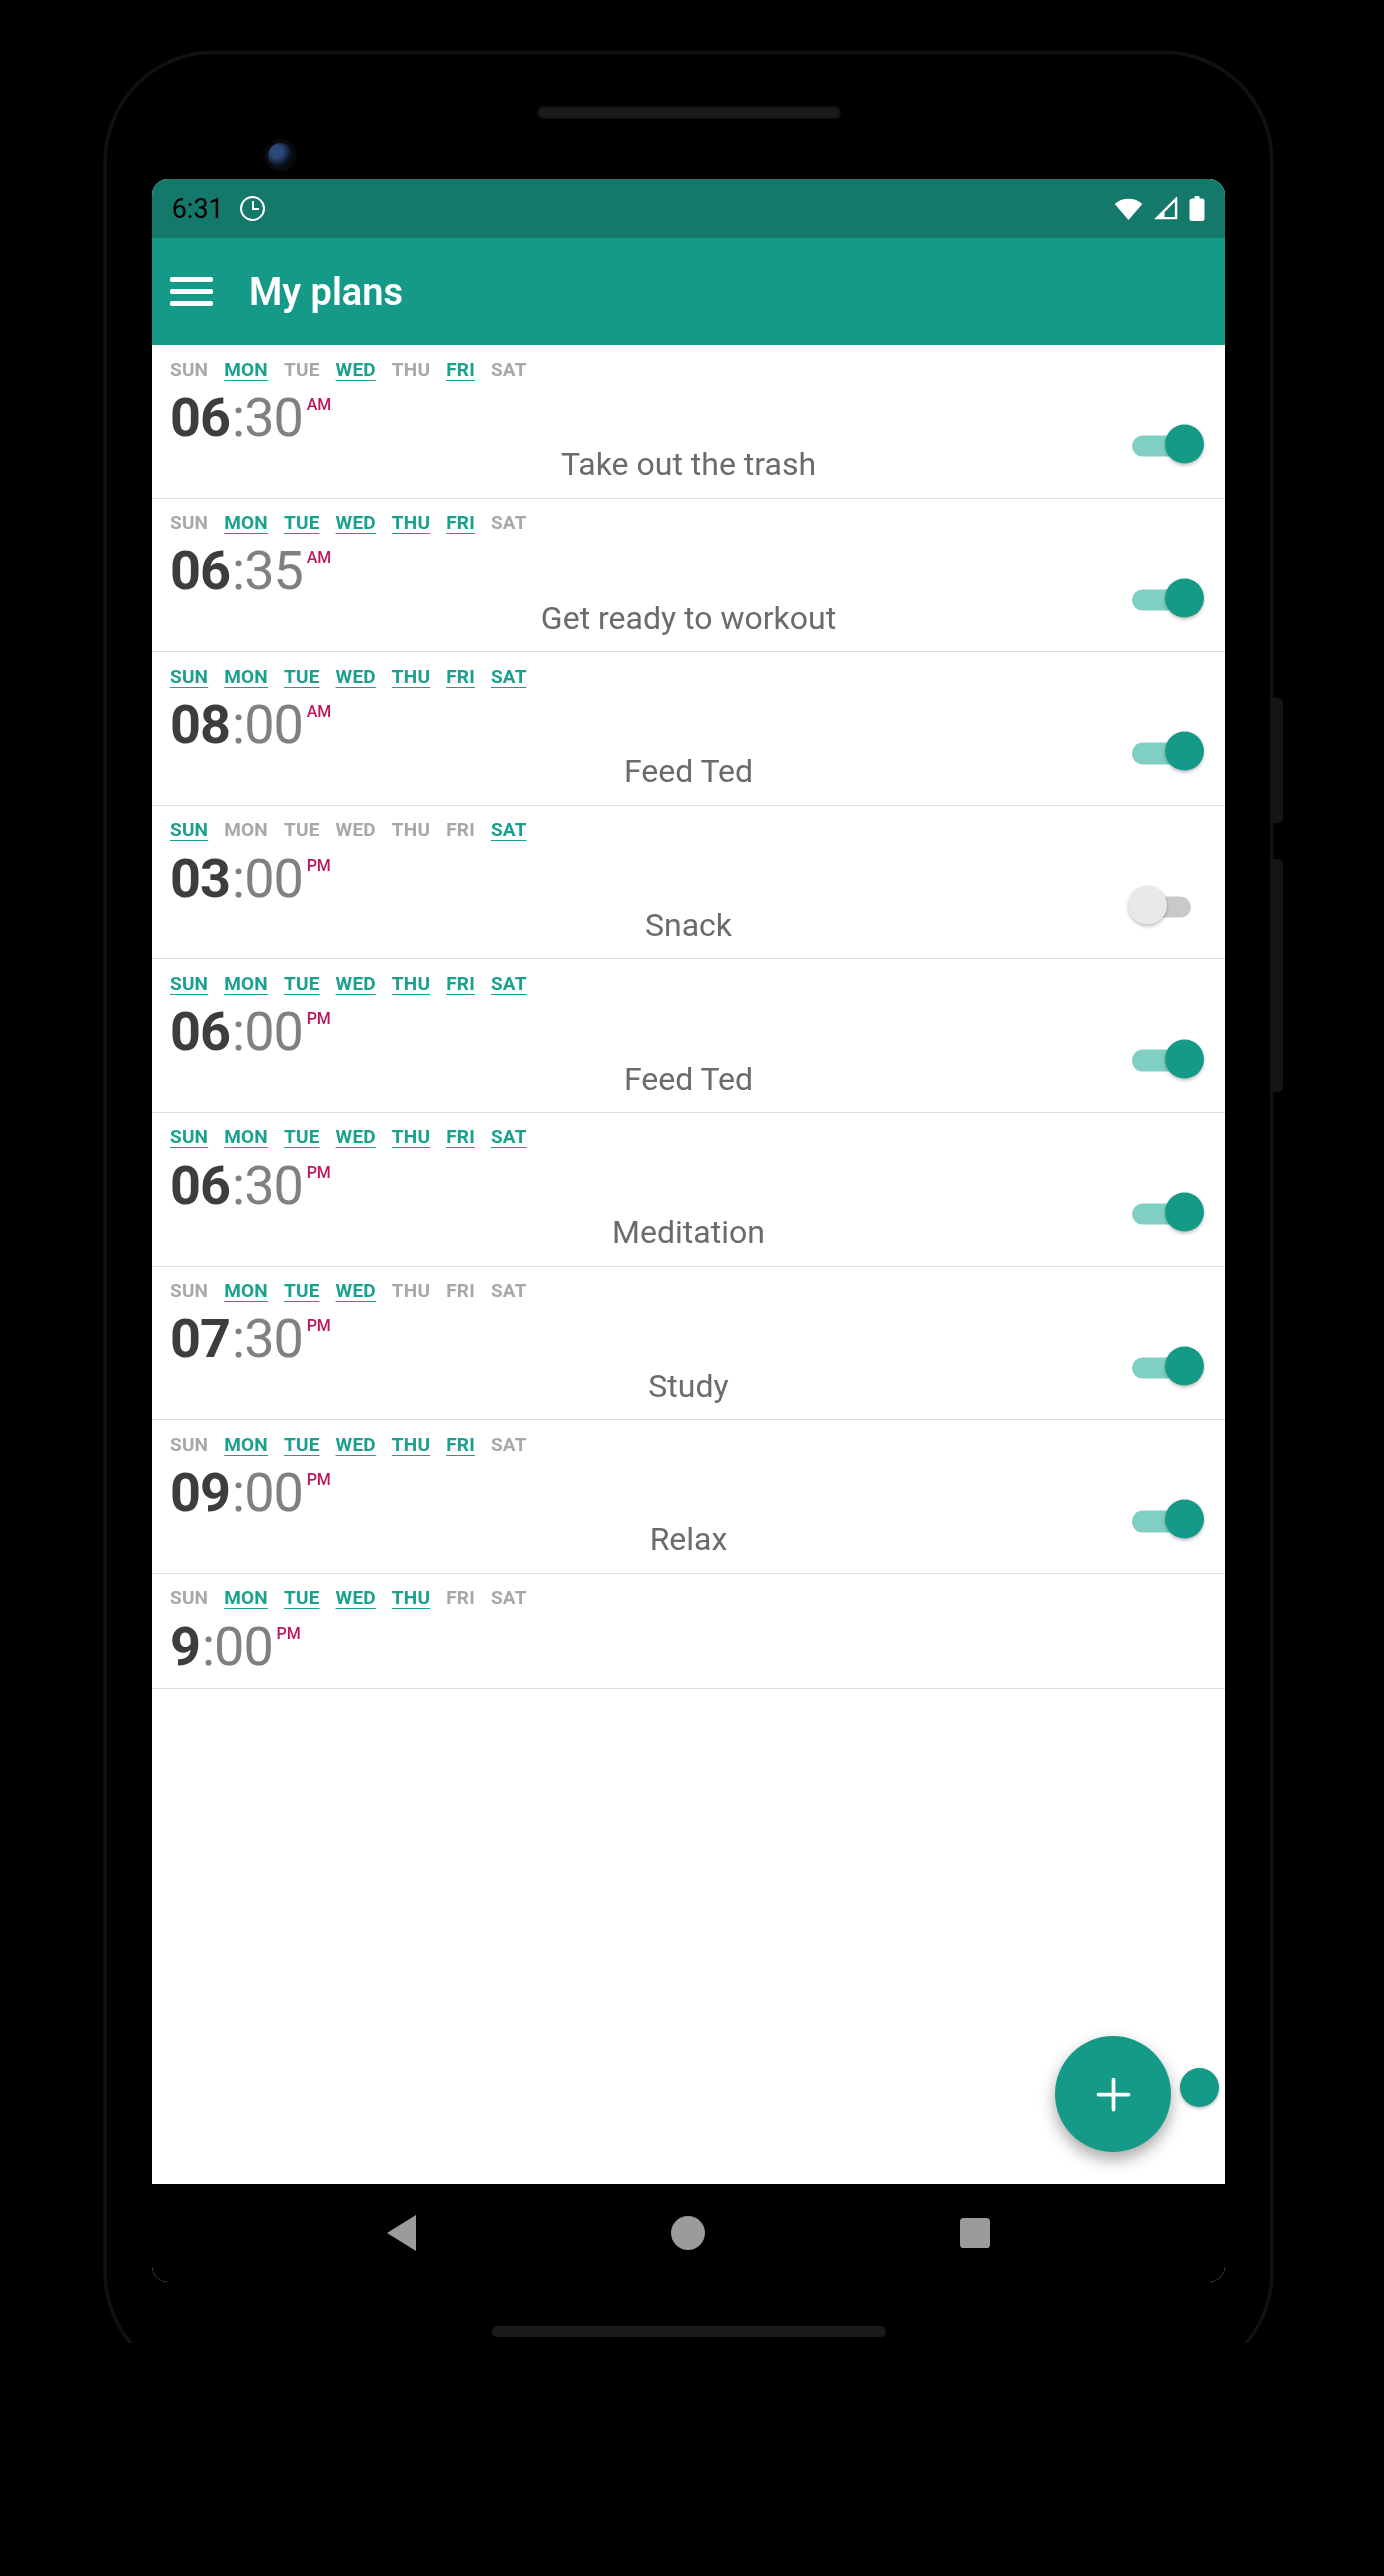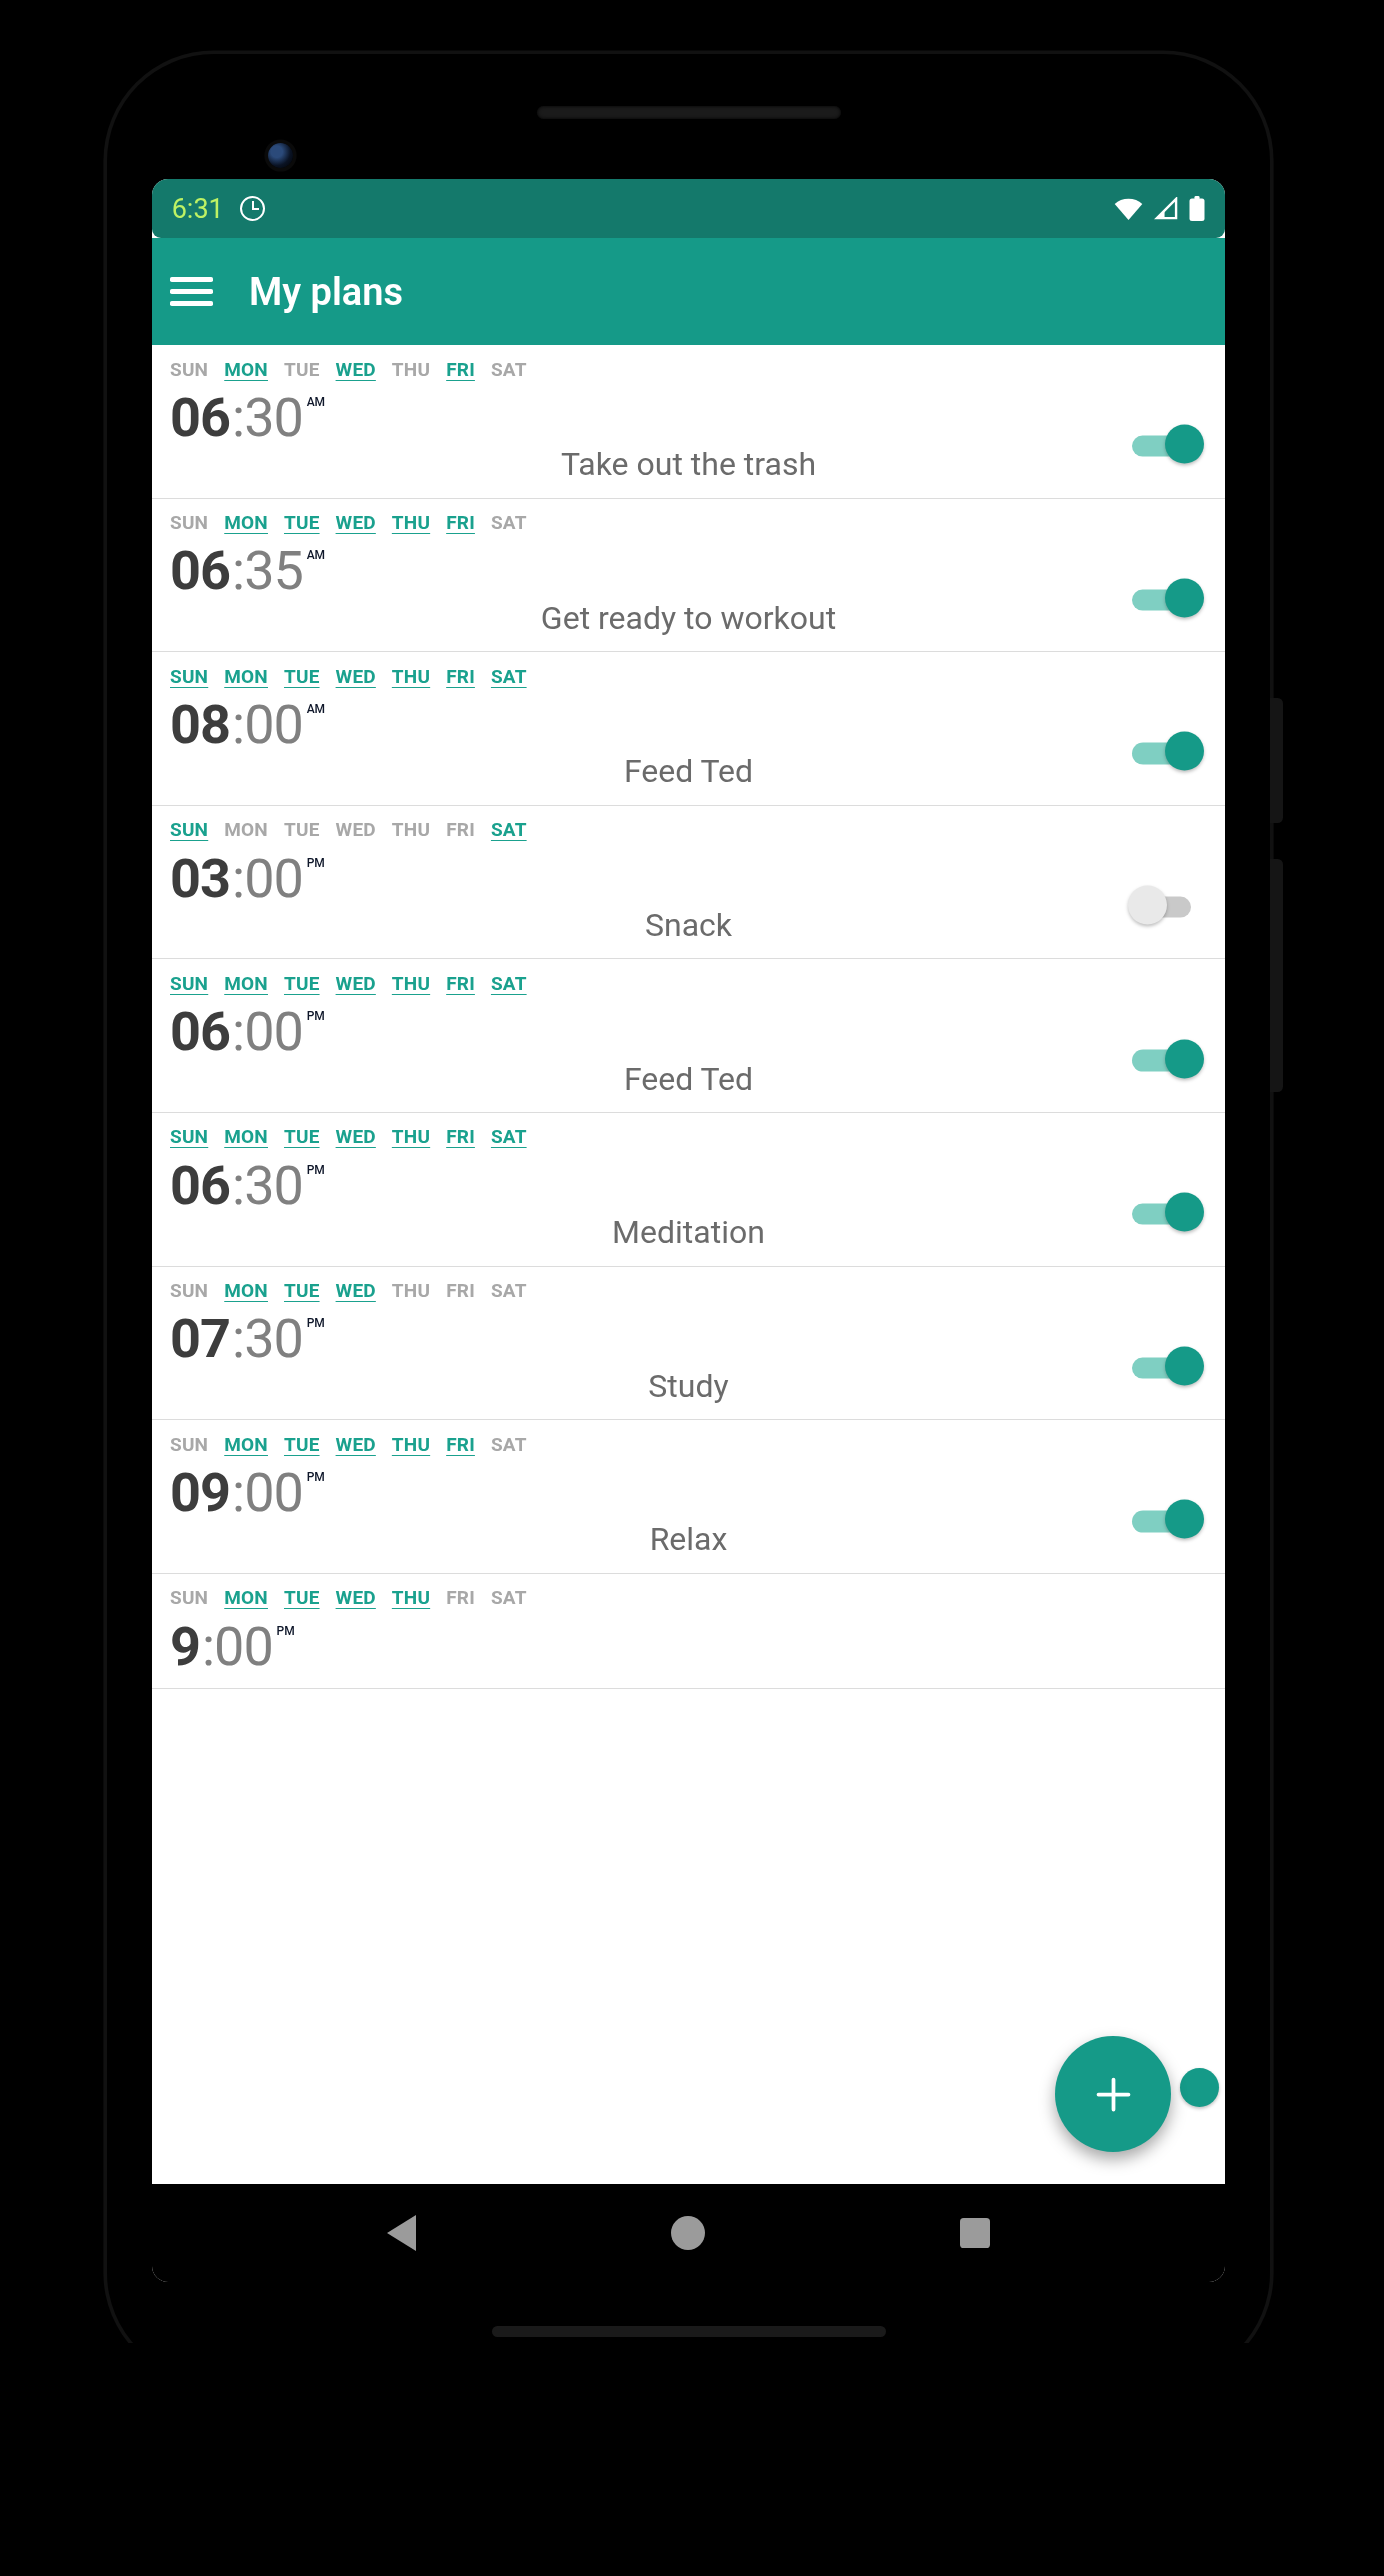--- a/index.html
+++ b/index.html
@@ -56,27 +56,26 @@
     border-radius:16px;
     overflow:hidden;
     display:flex;
     flex-direction:column;
   }
 
   
   .statusbar {
     height:59px;
     background:#14796b;
-    color:#bef264;
+    color:#000000;
     display:flex;
     align-items:center;
     padding:0 19.7px;
     font-size:27px;
     font-weight:400;
-    border-radius:9px;
   }
   .statusbar .time { margin-right:16px; }
   .statusbar .clockicon { width:25px; height:25px; border:2.7px solid #fff; border-radius:50%; position:relative; }
   .statusbar .clockicon::before { content:""; position:absolute; left:9.8px; top:2.7px; width:2.7px; height:9.8px; background:#fff; }
   .statusbar .clockicon::after { content:""; position:absolute; left:9.8px; top:9.8px; width:7.2px; height:2.7px; background:#fff; }
   .statusbar .spacer { flex:1; }
   .statusbar .icon { margin-left:10.7px; display:inline-flex; }
 
   
   .appbar {
@@ -98,21 +97,21 @@
     padding:12.5px 18px 14.3px 18px;
     border-bottom:0.9px solid #dcdcdc;
     position:relative;
   }
   .days { display:flex; gap:16px; font-size:19px; font-weight:700; letter-spacing:0.2px; margin-bottom:5.4px;text-align:center; }
   .day { color:#a8a8a8; }
   .day.on { color:#1aa18e; text-decoration:underline; text-underline-offset:3.6px; }
   .timewrap { display:flex; align-items:flex-start; gap:1.8px; }
   .hour { font-size:54px; font-weight:700; color:#3d3d3d; letter-spacing:-0.9px; }
   .minute { font-size:54px; font-weight:400; color:#808080; letter-spacing:-0.9px; }
-  .ampm { font-size:12px; font-weight:500; color:#0f172a; margin-top:9px; margin-left:1.8px; }
+  .ampm { font-size:16px; font-weight:500; color:#be185d; margin-top:9px; margin-left:1.8px; }
   .label { font-size:32px; color:#6b6b6b; font-weight:400; margin-top:-3.6px;text-align:center; }
 
   .toggle {
     position:absolute;
     right:21.5px;
     top:50%;
     transform:translateY(3.6px);
     width:72px; height:39px;
   }
   .toggle .track {

